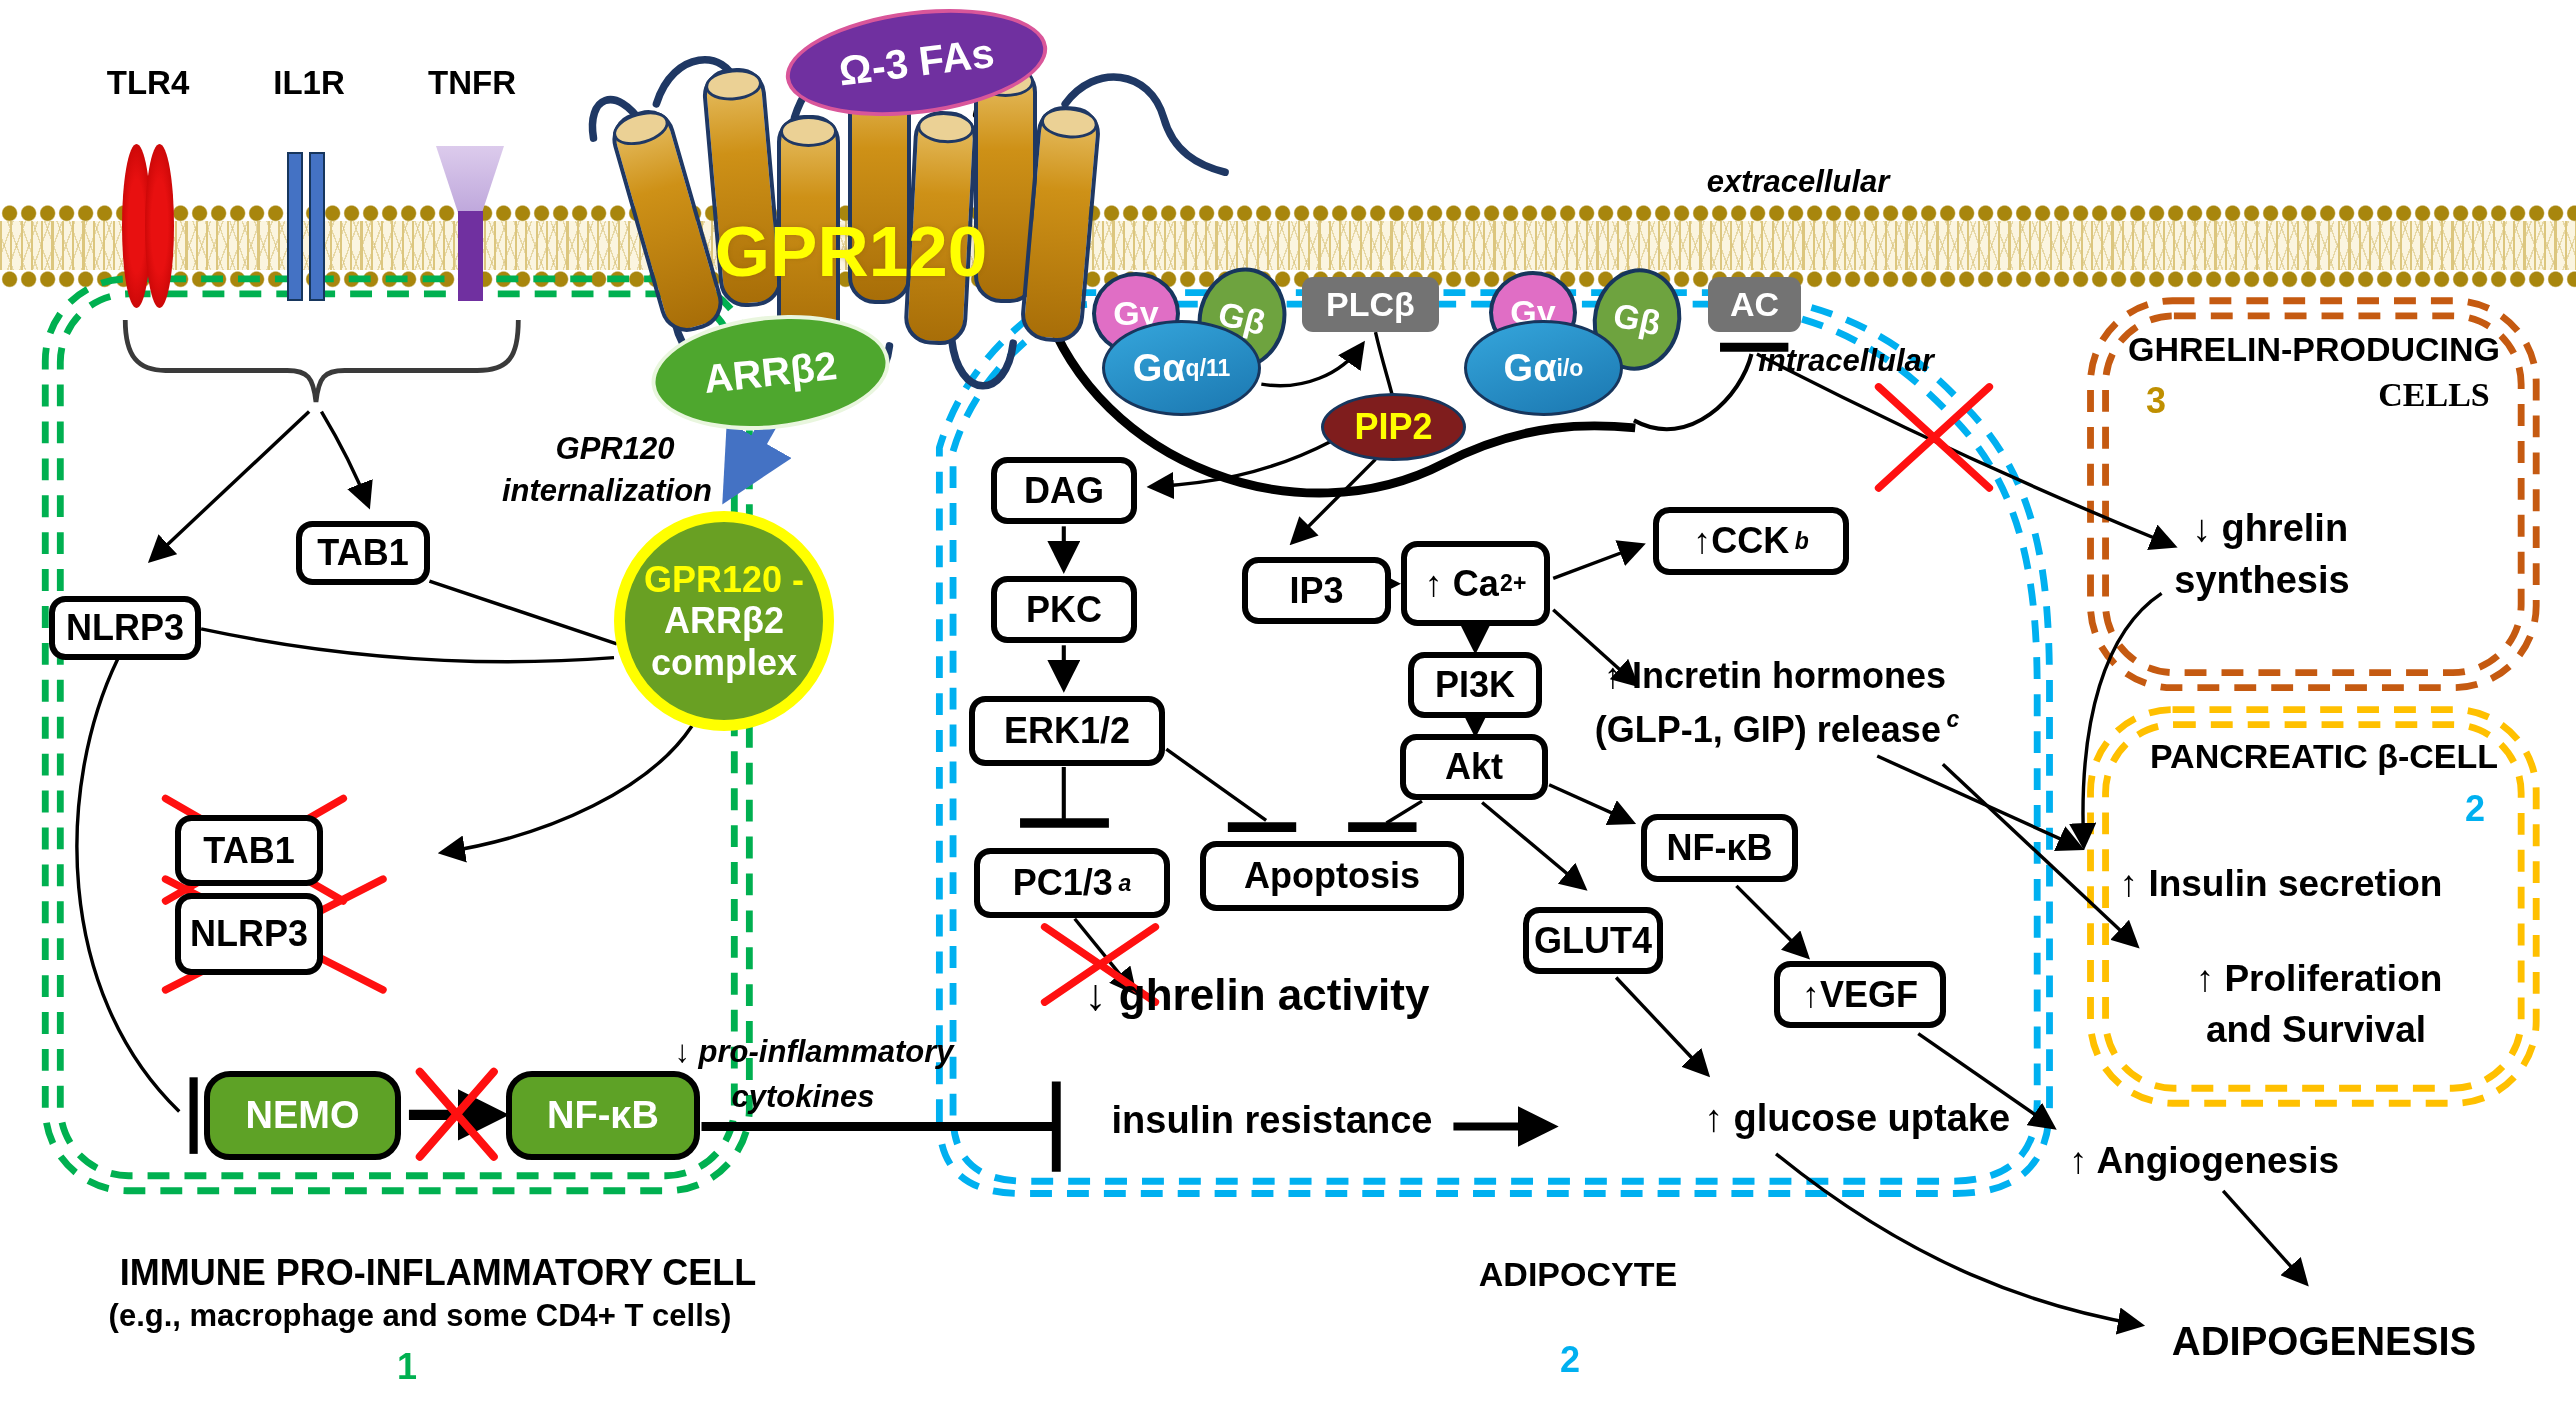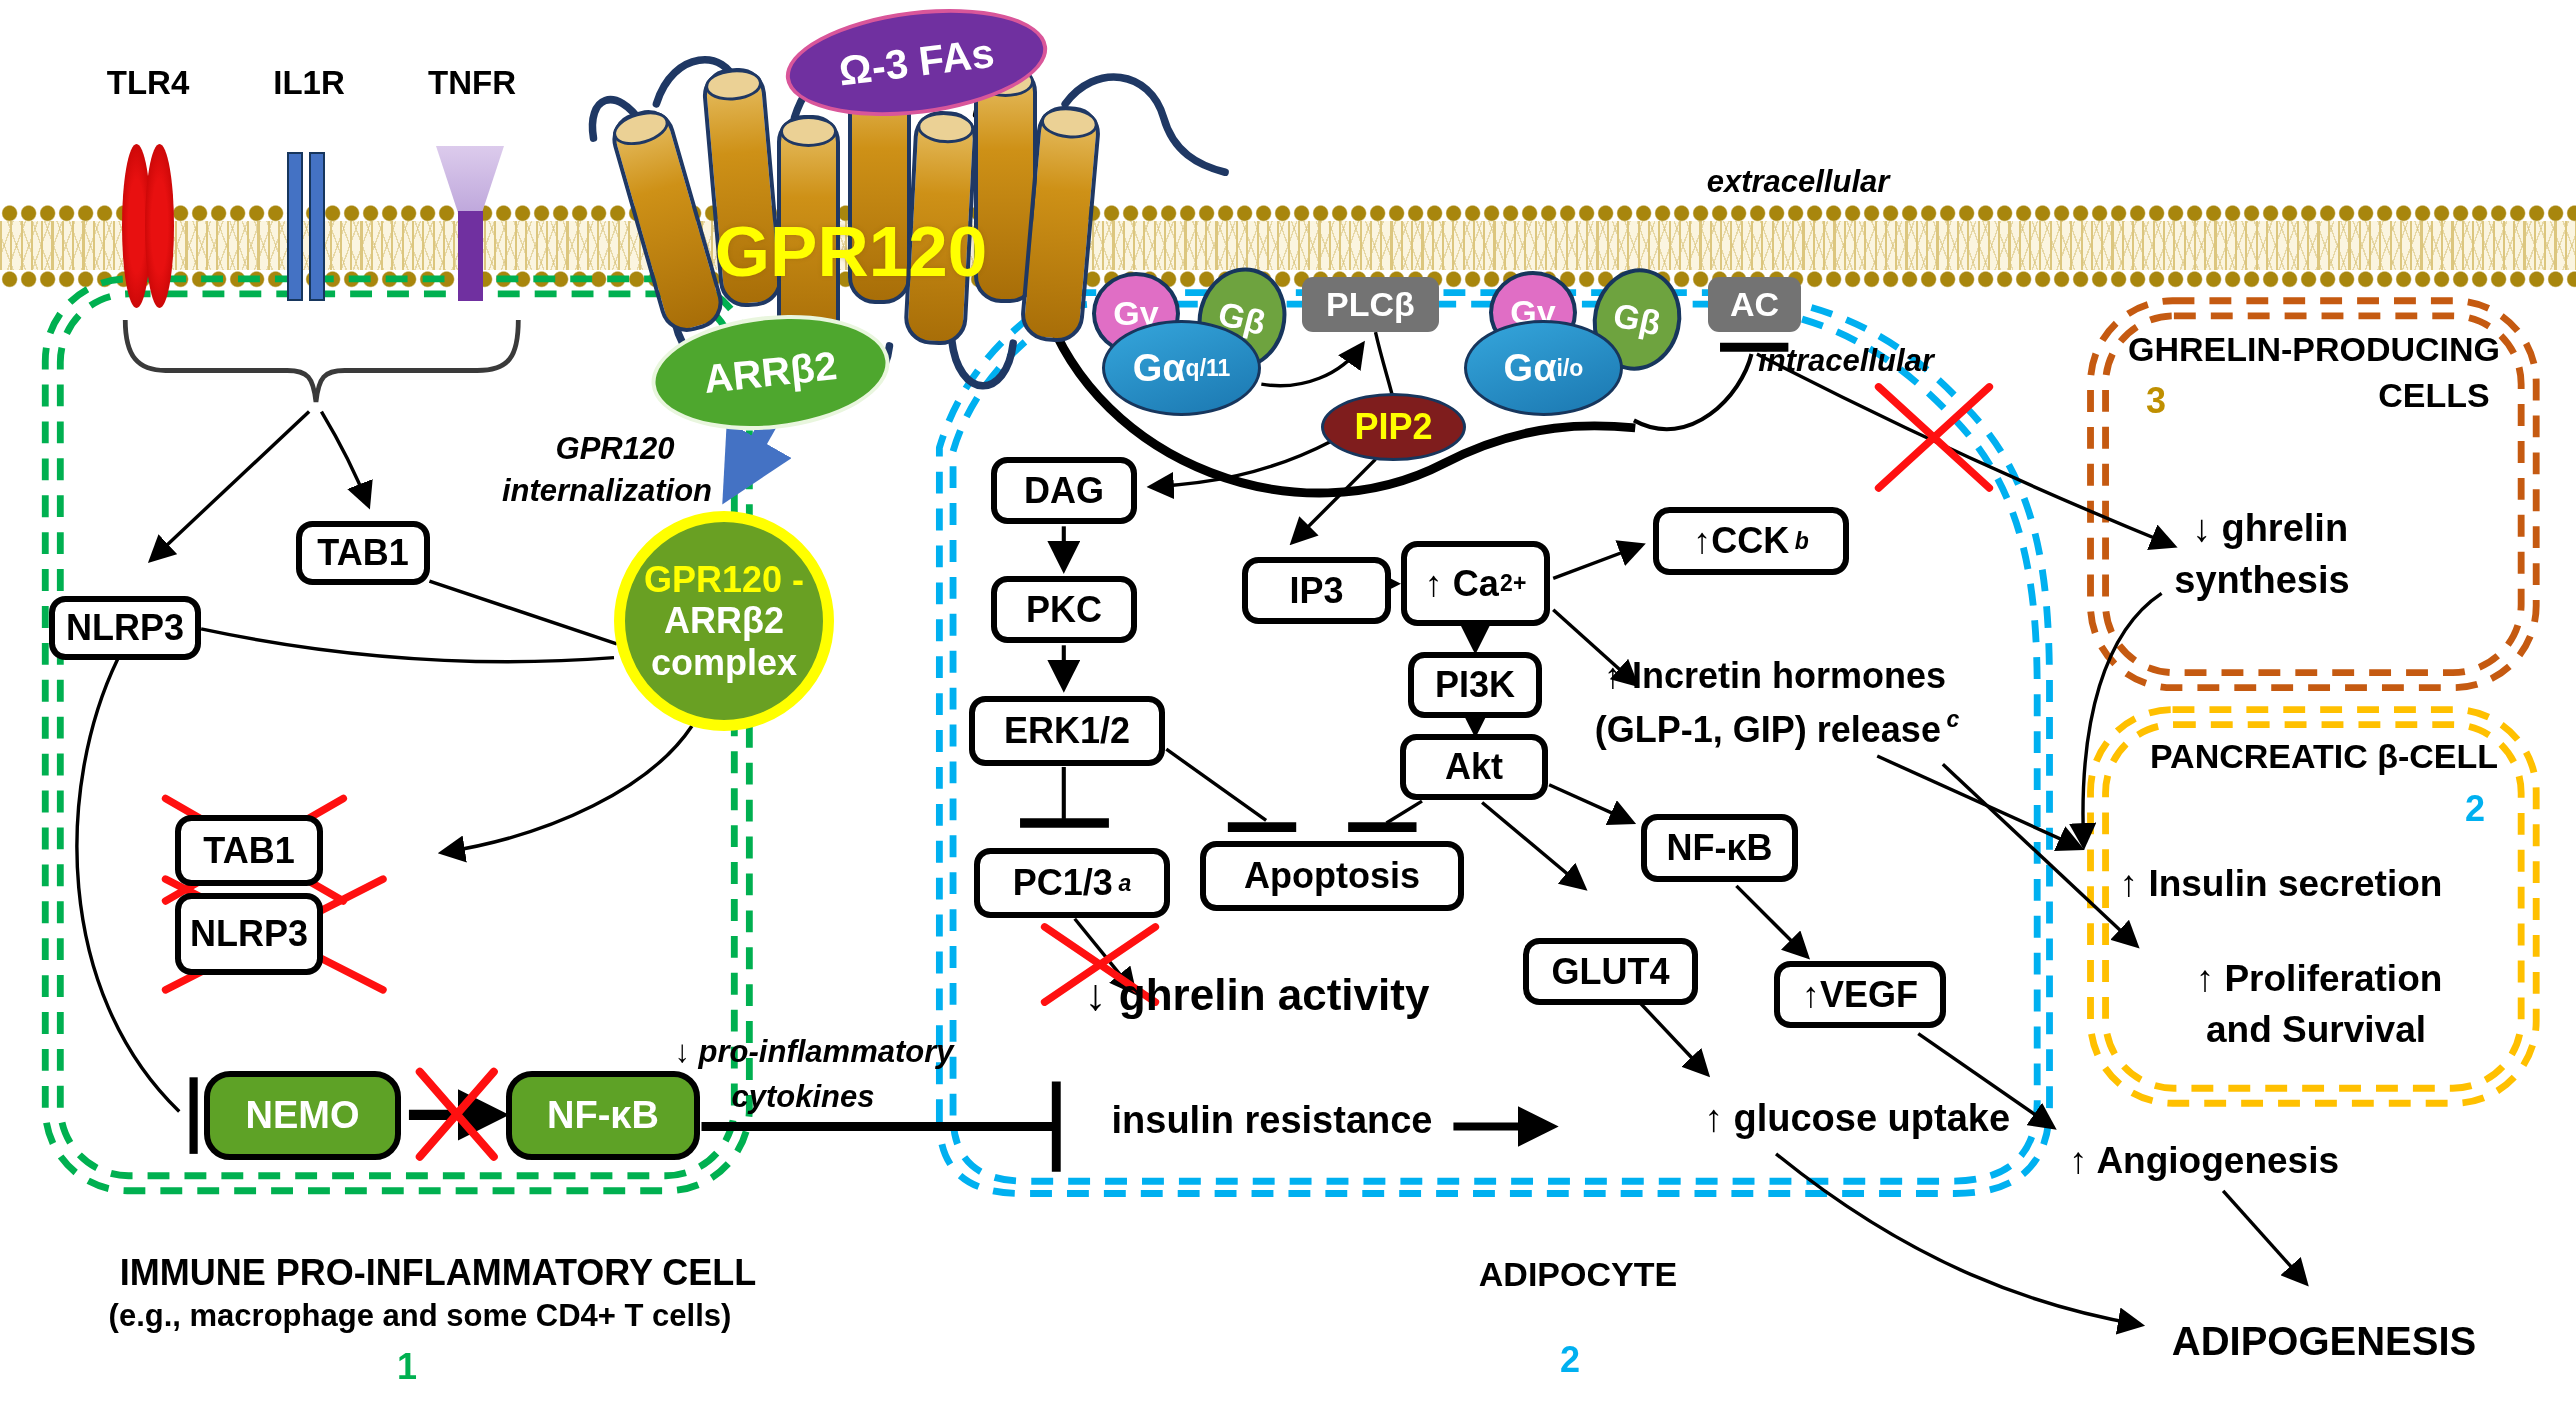--- a/index.html
+++ b/index.html
@@ -287,41 +287,41 @@
     </div>
   <div class="pbox" style="left:1408px;top:652px;width:134px;height:66px;">
     <span>PI3K</span>
     </div>
   <div class="pbox" style="left:1400px;top:734px;width:148px;height:66px;">
     <span>Akt</span>
     </div>
   <div class="pbox" style="left:1641px;top:814px;width:157px;height:68px;">
     <span>NF-κB</span>
     </div>
-  <div class="pbox" style="left:1523px;top:938px;width:175px;height:67px;text-align:center;">
+  <div class="pbox" style="left:1523px;top:907px;width:140px;height:67px;text-align:center;">
     <span>GLUT4</span>
     </div>
   <div class="pbox" style="left:1774px;top:961px;width:172px;height:67px;">
     <span>↑VEGF</span>
     </div>
 
   <div class="lbl" style="left:1775px;top:655px;font-size:36px;">↑ Incretin hormones</div>
   <div class="lbl" style="left:1777px;top:706px;font-size:36px;">
     <span>(GLP-1, GIP) release</span><sup class="fsup">c</sup></div>
 
   <div class="lbl" style="left:1257px;top:970px;font-size:44px;">↓ ghrelin activity</div>
   <div class="lbl" style="left:1272px;top:1099px;font-size:38px;">insulin resistance</div>
   <div class="lbl" style="left:1857px;top:1097px;font-size:38px;">↑ glucose uptake</div>
   <div class="lbl" style="left:1578px;top:1255px;font-size:34px;">ADIPOCYTE</div>
   <div class="cnum" style="left:1544px;top:1334px;border-color:#00B0F0;color:#00B0F0;">
     <span>2</span>
     </div>
 
   <div class="lbl" style="left:2314px;top:330px;font-size:34px;">GHRELIN-PRODUCING</div>
-  <div class="lbl" style="left:2434px;top:376px;font-size:34px;">CELLS</div>
+  <div class="lbl" style="left:2434px;top:376px;font-size:34px;font-family:Liberation Serif, serif;">CELLS</div>
   <div class="cnum" style="left:2130px;top:375px;border-color:#BF8F00;color:#BF8F00;">
     <span>3</span>
     </div>
   <div class="lbl" style="left:2270px;top:507px;font-size:38px;">↓ ghrelin</div>
   <div class="lbl" style="left:2262px;top:559px;font-size:38px;">synthesis</div>
 
   <div class="lbl" style="left:2324px;top:737px;font-size:34px;">PANCREATIC β-CELL</div>
   <div class="cnum" style="left:2449px;top:783px;border-color:#00B0F0;color:#00B0F0;">
     <span>2</span>
     </div>

